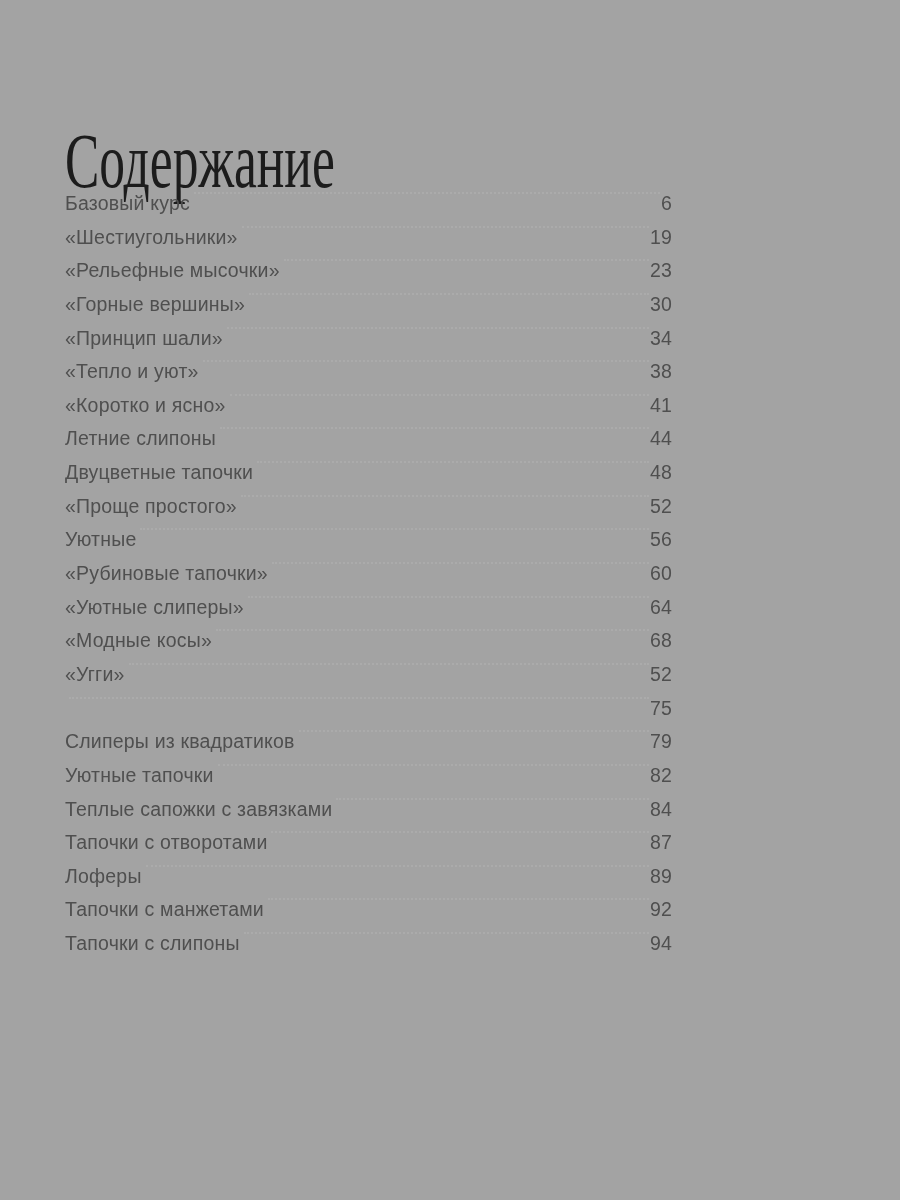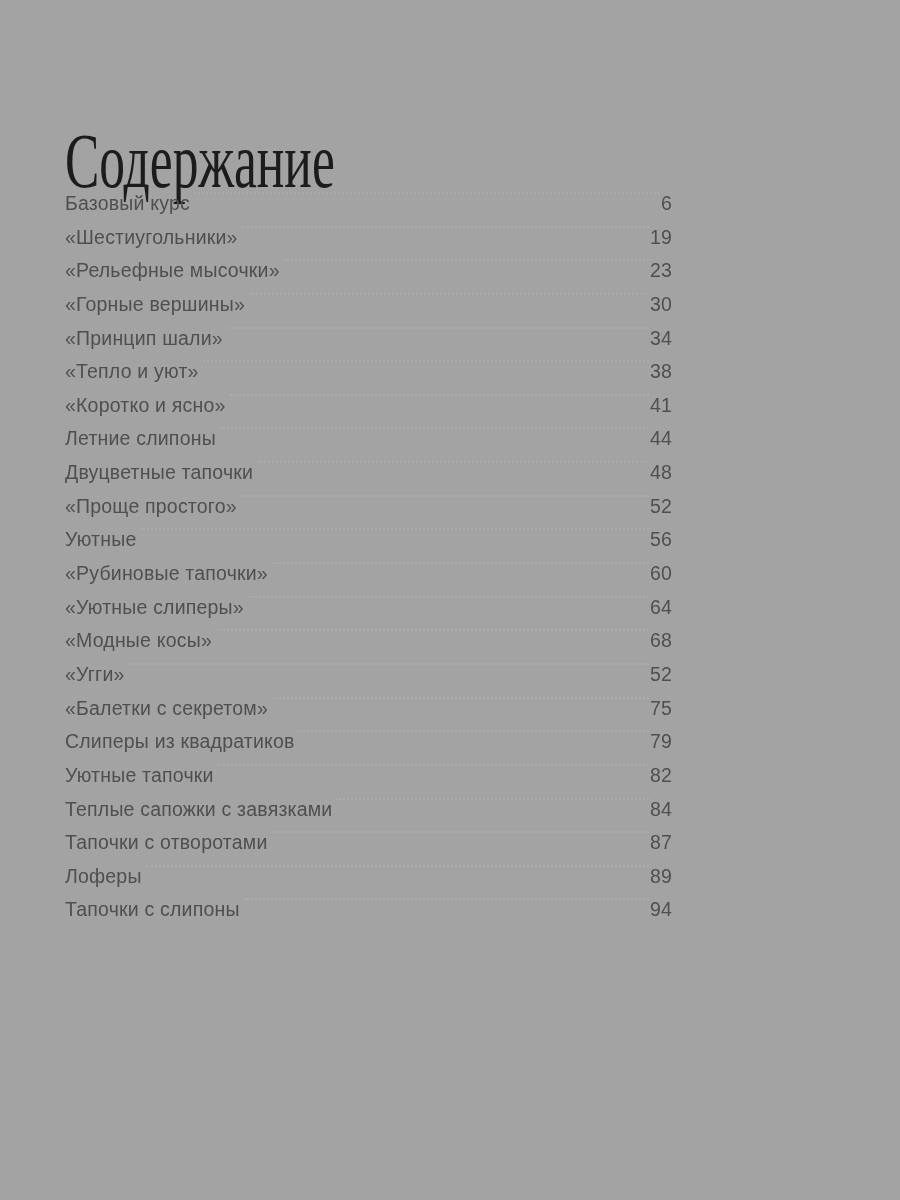--- a/index.html
+++ b/index.html
@@ -154,21 +154,20 @@
     <span class="toc-page">68</span>
   </div>
 
   <div class="toc-row">
     <span class="toc-label">«Угги»</span>
     <span class="toc-leader"></span>
     <span class="toc-page">52</span>
   </div>
 
   <div class="toc-row">
-    <span class="toc-label">«Балетки с секретом»</span>
     <span class="toc-leader"></span>
     <span class="toc-page">75</span>
   </div>
 
   <div class="toc-row">
     <span class="toc-label">Слиперы из квадратиков</span>
     <span class="toc-leader"></span>
     <span class="toc-page">79</span>
   </div>
 
@@ -189,20 +188,25 @@
     <span class="toc-leader"></span>
     <span class="toc-page">87</span>
   </div>
 
   <div class="toc-row">
     <span class="toc-label">Лоферы</span>
     <span class="toc-leader"></span>
     <span class="toc-page">89</span>
   </div>
 
+  <div class="toc-row">
+    <span class="toc-label">Тапочки с манжетами</span>
+    <span class="toc-leader"></span>
+    <span class="toc-page">92</span>
+  </div>
 
   <div class="toc-row">
     <span class="toc-label">Тапочки с слипоны</span>
     <span class="toc-leader"></span>
     <span class="toc-page">94</span>
   </div>
 </div>
 </div>
 
 </body></html>

